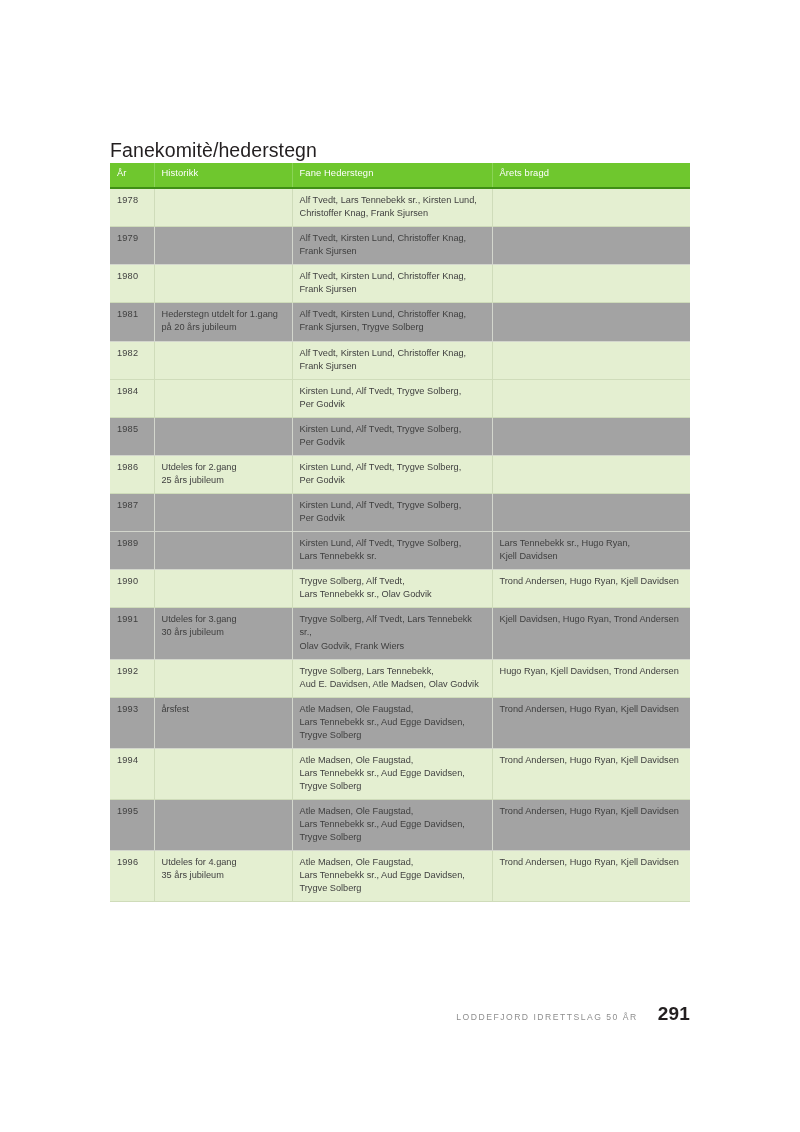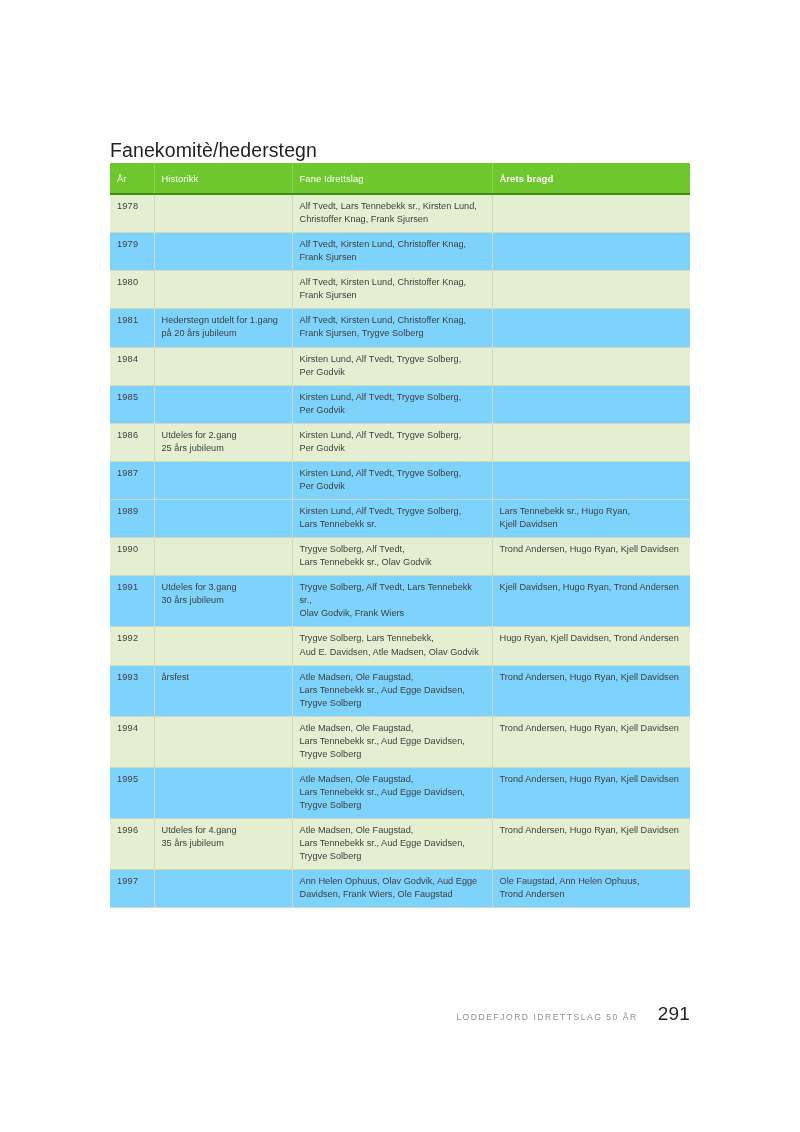--- a/index.html
+++ b/index.html
@@ -48,41 +48,41 @@
   table.data-table col.c-hist    { width: 138px; }
   table.data-table col.c-fane    { width: 200px; }
   table.data-table col.c-bragd   { width: 198px; }
 
   thead th {
     background: #6FC72E;
     color: #ffffff;
     font-weight: 400;
     font-size: 9.4px;
     text-align: left;
-    padding: 8px 7px 7px 7px;
+    padding: 2px 7px 7px 7px;
     vertical-align: middle;
     border-right: 1px solid #8ad456;
     border-bottom: 2px solid #3f8f16;
     letter-spacing: 0.1px;
     height: 15px;
   }
-  thead th:last-child { border-right: none; font-weight: bold; }
+  thead th:last-child { border-right: none; }
 
   tbody td {
     padding: 5px 7px 6px 7px;
     vertical-align: top;
     border-right: 1px solid #d3d6cd;
     border-bottom: 1px solid #d3d6cd;
     line-height: 1.42;
     color: #3f3f3f;
     white-space: pre-line;
   }
   tbody td:last-child { border-right: none; }
   tbody tr.alt td { background: #E4EFD1; border-right-color: #cfdcba; border-bottom-color: #cfdcba; }
-  tbody tr.plain td { background: #7dd3fc; }
+  tbody tr.plain td { background: #a3a3a3; }
   tbody tr:first-child td { border-top: none; }
 
   td.year { letter-spacing: 0.2px; }
 
   .footer {
     position: absolute;
     left: 106px;
     top: 1003px;
     width: 580px;
     height: 26px;
@@ -98,20 +98,21 @@
   .footer-label {
     font-size: 8.6px;
     letter-spacing: 1.5px;
     color: #8e8e8e;
     text-transform: uppercase;
   }
   .footer-page {
     font-size: 19px;
     color: #231f20;
     letter-spacing: 0.2px;
+    font-weight: bold;
   }
 </style>
 </head>
 <body>
 
 <div class="page">
 
   <h1 class="page-title">Fanekomitè/hederstegn</h1>
 
   <div class="table-wrap">
@@ -119,21 +120,21 @@
       <colgroup>
         <col class="c-ar">
         <col class="c-hist">
         <col class="c-fane">
         <col class="c-bragd">
       </colgroup>
       <thead>
         <tr>
           <th>År</th>
           <th>Historikk</th>
-          <th>Fane Idrettslag</th>
+          <th>Fane Hederstegn</th>
           <th>Årets bragd</th>
         </tr>
       </thead>
       <tbody id="table-body">
           <tr class="alt">
             <td class="year">1978</td>
             <td></td>
             <td>Alf Tvedt, Lars Tennebekk sr., Kirsten Lund,
 Christoffer Knag, Frank Sjursen</td>
             <td></td>
@@ -151,20 +152,27 @@
             <td>Alf Tvedt, Kirsten Lund, Christoffer Knag,
 Frank Sjursen</td>
             <td></td>
           </tr>
           <tr class="plain">
             <td class="year">1981</td>
             <td>Hederstegn utdelt for 1.gang
 på 20 års jubileum</td>
             <td>Alf Tvedt, Kirsten Lund, Christoffer Knag,
 Frank Sjursen, Trygve Solberg</td>
+            <td></td>
+          </tr>
+          <tr class="alt">
+            <td class="year">1982</td>
+            <td></td>
+            <td>Alf Tvedt, Kirsten Lund, Christoffer Knag,
+Frank Sjursen</td>
             <td></td>
           </tr>
           <tr class="alt">
             <td class="year">1984</td>
             <td></td>
             <td>Kirsten Lund, Alf Tvedt, Trygve Solberg,
 Per Godvik</td>
             <td></td>
           </tr>
           <tr class="plain">
@@ -245,28 +253,20 @@
           </tr>
           <tr class="alt">
             <td class="year">1996</td>
             <td>Utdeles for 4.gang
 35 års jubileum</td>
             <td>Atle Madsen, Ole Faugstad,
 Lars Tennebekk sr., Aud Egge Davidsen,
 Trygve Solberg</td>
             <td>Trond Andersen, Hugo Ryan, Kjell Davidsen</td>
           </tr>
-          <tr class="plain">
-            <td class="year">1997</td>
-            <td></td>
-            <td>Ann Helen Ophuus, Olav Godvik, Aud Egge
-Davidsen, Frank Wiers, Ole Faugstad</td>
-            <td>Ole Faugstad, Ann Helen Ophuus,
-Trond Andersen</td>
-          </tr>
         </tbody>
     </table>
   </div>
 
   <div class="footer">
     <div class="footer-inner">
       <span class="footer-label">Loddefjord Idrettslag 50 år</span>
       <span class="footer-page">291</span>
     </div>
   </div>

